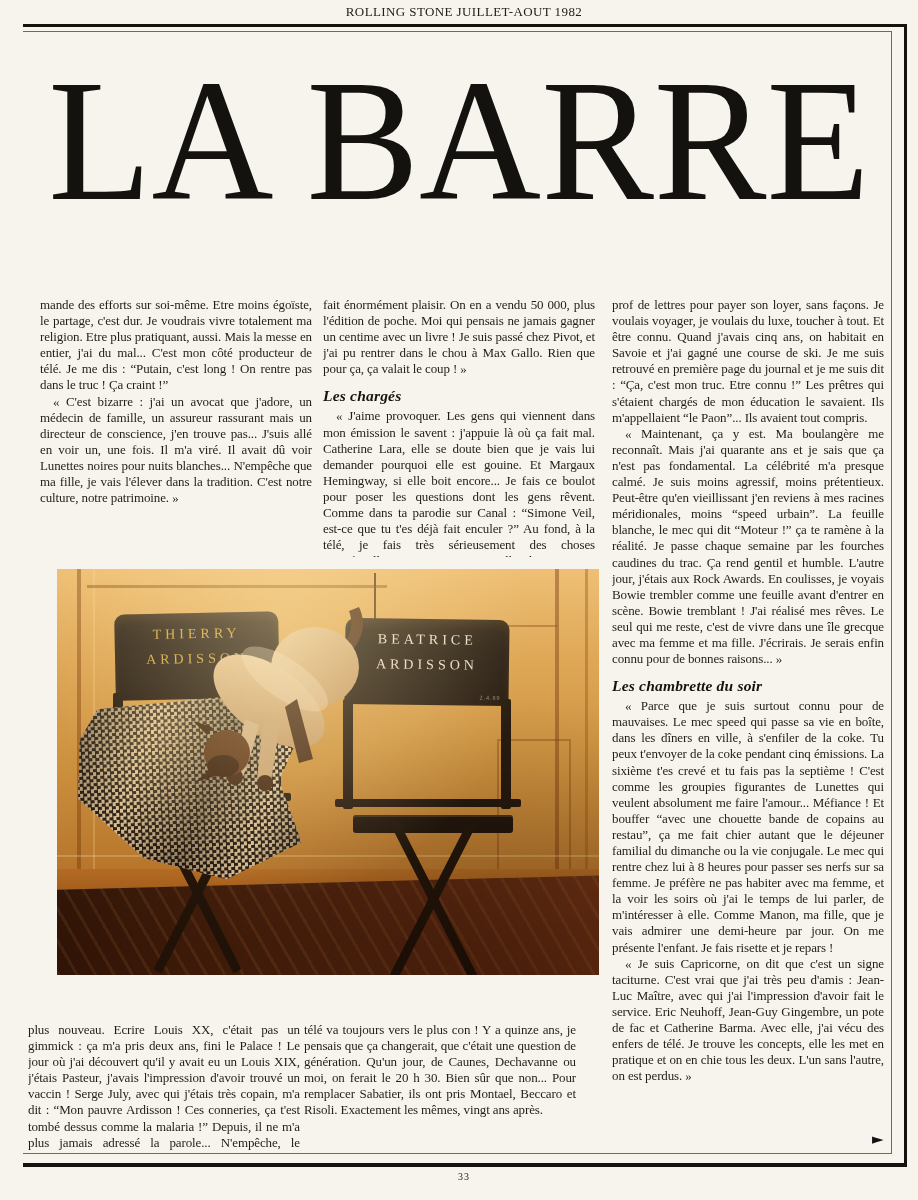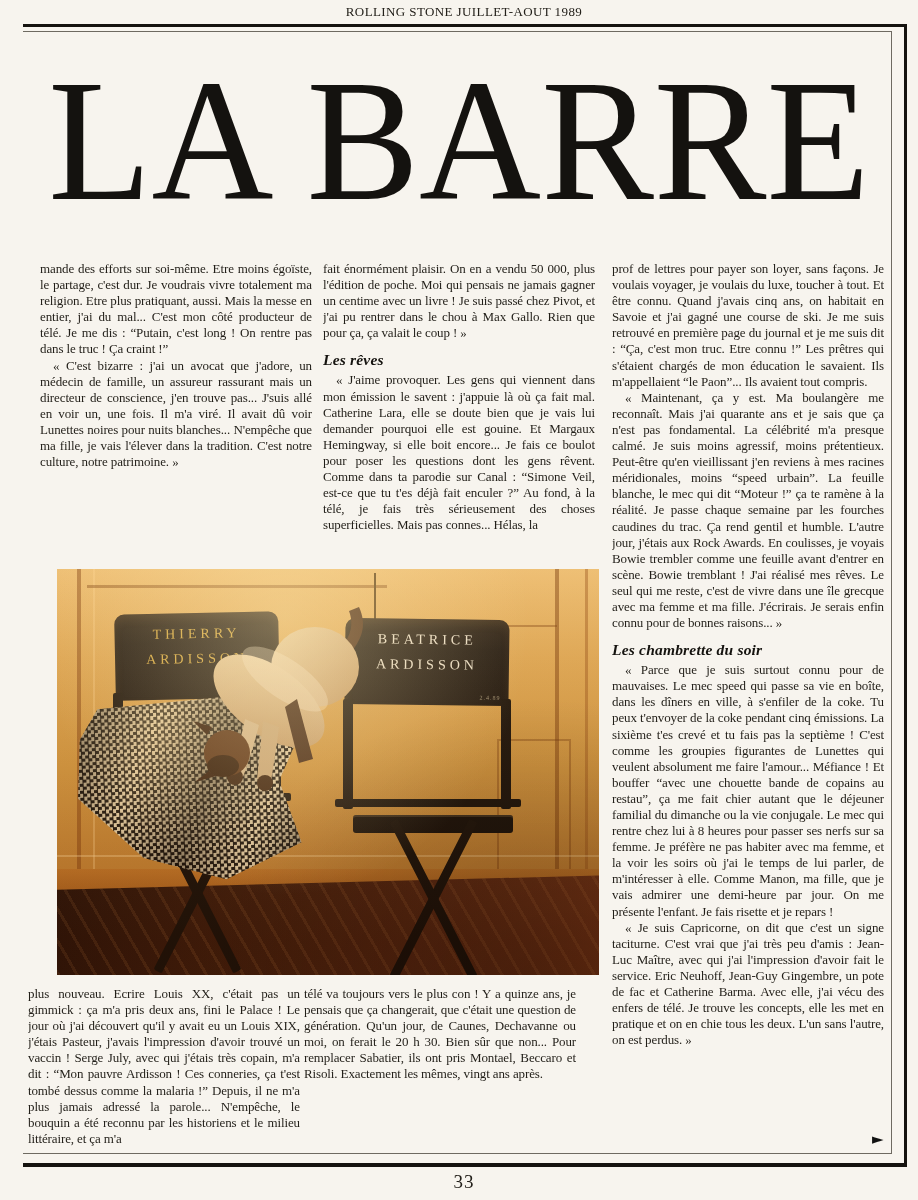--- a/index.html
+++ b/index.html
@@ -36,35 +36,35 @@
     color:#211e18;overflow:hidden;
   }
   #col1top,#col2top{top:261px;height:296px;}
   #col1top{left:40px;}
   #col2top{left:323px;}
   #col3{left:612px;top:261px;height:892px;}
   #col1bot,#col2bot{top:986px;height:166px;}
   #col1bot{left:28px;}
   #col2bot{left:304px;}
   .col p{margin:0;text-indent:13px;}
-  .col p.noindent{text-indent:0;}
+  .col p.noindent{text-indent:0;margin-top:36px;}
   .col h2{
     margin:10px 0 3px;font-size:15.5px;line-height:18px;
     font-style:italic;font-weight:bold;text-indent:0;color:#15130f;
     text-align:left;letter-spacing:.2px;
   }
   .it{}
   
   .end-marker{
     position:absolute;left:872px;top:1130px;font-size:15px;color:#111;
     font-family:"DejaVu Sans", sans-serif;
   }
   .folio{
     position:absolute;left:23px;width:882px;top:1171px;
-    text-align:center;font-size:19px;letter-spacing:1px;color:#23201a;
+    text-align:center;font-size:10px;letter-spacing:1px;color:#23201a;
   }
   
   .photo{
     position:absolute;left:57px;top:569px;width:542px;height:406px;
     overflow:hidden;background:#d29a4a;
   }
   .photo *{position:absolute;}
   .wall{
     inset:0;
     background:linear-gradient(180deg,#ecbd72 0%,#e0a955 22%,#d2973f 48%,#c28232 70%,#b26d26 100%);
@@ -132,38 +132,38 @@
     inset:0;pointer-events:none;
     background:
       radial-gradient(ellipse at 42% 12%,rgba(255,235,180,.38),rgba(255,235,180,0) 55%),
       radial-gradient(ellipse at 88% 108%,rgba(0,0,0,.28),transparent 50%),
       linear-gradient(180deg,rgba(255,210,140,.12),rgba(110,40,0,.16) 92%);
   }
 </style>
 </head>
 <body>
 
-<div class="masthead">ROLLING STONE JUILLET-AOUT 1989</div>
+<div class="masthead">ROLLING STONE JUILLET-AOUT 1982</div>
 
 <div class="rule rule-top-thick"></div>
 <div class="rule thin rule-top-thin"></div>
 <div class="rule rule-right-thick"></div>
 <div class="rule thin rule-right-thin"></div>
 <div class="rule thin rule-bottom-thin"></div>
 <div class="rule rule-bottom-thick"></div>
 
 <h1 class="title">LA BARRE</h1>
 
 <div class="col" id="col1top">
     <p class="noindent"><span>mande des efforts sur soi-même. Etre moins égoïste, le partage, c'est dur. Je voudrais vivre totalement ma religion. Etre plus pratiquant, aussi. Mais la messe en entier, j'ai du mal... C'est mon côté producteur de télé. Je me dis : “Putain, c'est long ! On rentre pas dans le truc ! Ça craint !”</span></p>
     <p><span>« C'est bizarre : j'ai un avocat que j'adore, un médecin de famille, un assureur rassurant mais un directeur de conscience, j'en trouve pas... J'suis allé en voir un, une fois. Il m'a viré. Il avait dû voir </span><span class="it">Lunettes noires pour nuits blanches</span><span>... N'empêche que ma fille, je vais l'élever dans la tradition. C'est notre culture, notre patrimoine. »</span></p>
   </div>
 <div class="col" id="col2top">
     <p class="noindent"><span>fait énormément plaisir. On en a vendu 50 000, plus l'édition de poche. Moi qui pensais ne jamais gagner un centime avec un livre ! Je suis passé chez Pivot, et j'ai pu rentrer dans le chou à Max Gallo. Rien que pour ça, ça valait le coup ! »</span></p>
-    <h2>Les rêves</h2>
+    <h2>Les chargés</h2>
     <p><span>« J'aime provoquer. Les gens qui viennent dans mon émission le savent : j'appuie là où ça fait mal. Catherine Lara, elle se doute bien que je vais lui demander pourquoi elle est gouine. Et Margaux Hemingway, si elle boit encore... Je fais ce boulot pour poser les questions dont les gens rêvent. Comme dans ta parodie sur Canal : “Simone Veil, est-ce que tu t'es déjà fait enculer ?” Au fond, à la télé, je fais très sérieusement des choses superficielles. Mais pas connes... Hélas, la</span></p>
   </div>
 <div class="col" id="col3">
     <p class="noindent"><span>prof de lettres pour payer son loyer, sans façons. Je voulais voyager, je voulais du luxe, toucher à tout. Et être connu. Quand j'avais cinq ans, on habitait en Savoie et j'ai gagné une course de ski. Je me suis retrouvé en première page du journal et je me suis dit : “Ça, c'est mon truc. Etre connu !” Les prêtres qui s'étaient chargés de mon éducation le savaient. Ils m'appellaient “le Paon”... Ils avaient tout compris.</span></p>
     <p><span>« Maintenant, ça y est. Ma boulangère me reconnaît. Mais j'ai quarante ans et je sais que ça n'est pas fondamental. La célébrité m'a presque calmé. Je suis moins agressif, moins prétentieux. Peut-être qu'en vieillissant j'en reviens à mes racines méridionales, moins “speed urbain”. La feuille blanche, le mec qui dit “Moteur !” ça te ramène à la réalité. Je passe chaque semaine par les fourches caudines du trac. Ça rend gentil et humble. L'autre jour, j'étais aux Rock Awards. En coulisses, je voyais Bowie trembler comme une feuille avant d'entrer en scène. Bowie tremblant ! J'ai réalisé mes rêves. Le seul qui me reste, c'est de vivre dans une île grecque avec ma femme et ma fille. J'écrirais. Je serais enfin connu pour de bonnes raisons... »</span></p>
     <h2>Les chambrette du soir</h2>
     <p><span>« Parce que je suis surtout connu pour de mauvaises. Le mec speed qui passe sa vie en boîte, dans les dîners en ville, à s'enfiler de la coke. Tu peux t'envoyer de la coke pendant cinq émissions. La sixième t'es crevé et tu fais pas la septième ! C'est comme les groupies figurantes de </span><span class="it">Lunettes</span><span> qui veulent absolument me faire l'amour... Méfiance ! Et bouffer “avec une chouette bande de copains au restau”, ça me fait chier autant que le déjeuner familial du dimanche ou la vie conjugale. Le mec qui rentre chez lui à 8 heures pour passer ses nerfs sur sa femme. Je préfère ne pas habiter avec ma femme, et la voir les soirs où j'ai le temps de lui parler, de m'intéresser à elle. Comme Manon, ma fille, que je vais admirer une demi-heure par jour. On me présente l'enfant. Je fais risette et je repars !</span></p>
     <p><span>« Je suis Capricorne, on dit que c'est un signe taciturne. C'est vrai que j'ai très peu d'amis : Jean-Luc Maître, avec qui j'ai l'impression d'avoir fait le service. Eric Neuhoff, Jean-Guy Gingembre, un pote de fac et Catherine Barma. Avec elle, j'ai vécu des enfers de télé. Je trouve les concepts, elle les met en pratique et on en chie tous les deux. L'un sans l'autre, on est perdus. »</span></p>
   </div>
 <div class="col" id="col1bot">

